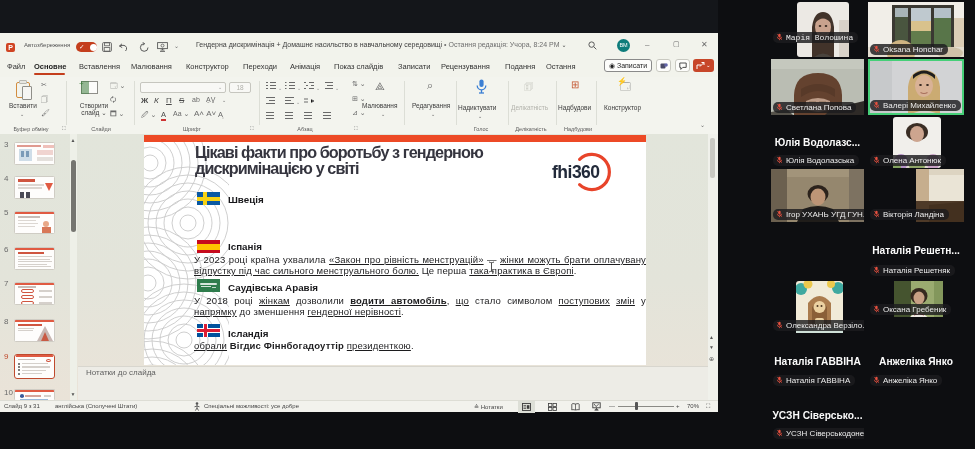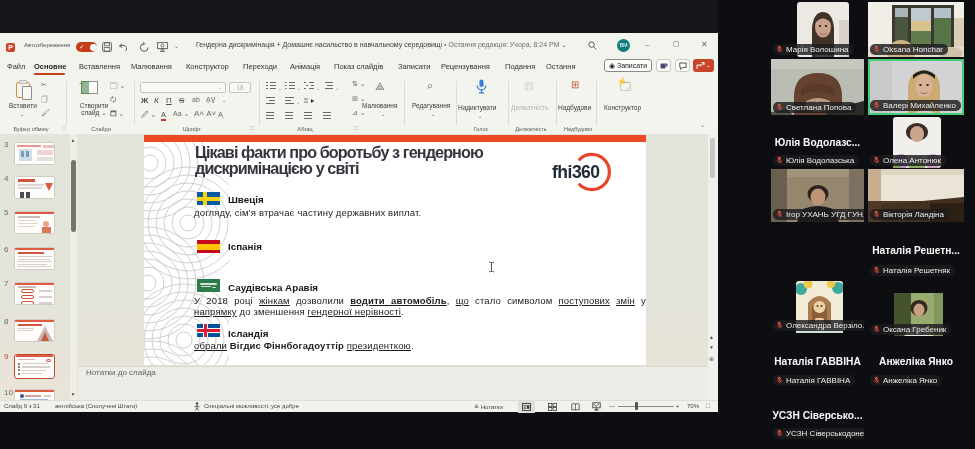--- a/index.html
+++ b/index.html
@@ -350,27 +350,30 @@
           <path d="M 31.6 11.3 A 17.6 17.6 0 1 1 31.6 36.7" fill="none" stroke="#e8442a" stroke-width="3.2" stroke-linecap="round"></path>
           <text x="4" y="30" font-family="Liberation Sans, sans-serif" font-size="17.5" font-weight="bold" fill="#222a3a" letter-spacing="-0.5">fhi360</text>
         </svg>
 
         <div class="flag" style="left:53px;top:57px;background:#0a59a3;">
           <div class="abs" style="left:6px;top:0;width:4px;height:13px;background:#f7d214;"></div>
           <div class="abs" style="left:0;top:4.5px;width:23px;height:4px;background:#f7d214;"></div>
         </div>
         <div class="bh" style="top:59px;">Швеція</div>
         <div class="btxt" style="top:72px;">
-          <span class="ll">догляду, сім’я втрачає частину державних виплат.</span>
         </div>
 
         <div class="flag" style="left:53px;top:105px;background:#c60b1e;">
           <div class="abs" style="left:0;top:3.5px;width:23px;height:6px;background:#ffc400;"></div>
         </div>
         <div class="bh" style="top:106px;">Іспанія</div>
+        <div class="btxt" style="top:119px;">
+          <span class="ln">У 2023 році країна ухвалила <u>«Закон про рівність менструацій»</u> — <u>жінки можуть брати оплачувану</u></span>
+          <span class="ll"><u>відпустку під час сильного менструального болю.</u> Це перша <u>така практика в Європі</u>.</span>
+        </div>
 
         <div class="flag" style="left:53px;top:144px;background:#2e7c4c;">
           <div class="abs" style="left:3px;top:3.5px;width:17px;height:2px;background:rgba(255,255,255,.8);border-radius:1px;"></div>
           <div class="abs" style="left:4px;top:7px;width:10px;height:1.2px;background:rgba(255,255,255,.8);"></div>
           <div class="abs" style="left:15px;top:7.5px;width:4px;height:1px;background:rgba(255,255,255,.7);"></div>
         </div>
         <div class="bh" style="top:147px;">Саудівська Аравія</div>
         <div class="btxt" style="top:160px;">
           <span class="ln">У 2018 році <u>жінкам</u> дозволили <b><u>водити автомобіль</u></b>, <u>що</u> стало символом <u>поступових</u> <u>змін</u> у</span>
           <span class="ll"><u>напрямку</u> до зменшення <u>гендерної нерівності</u>.</span>
@@ -444,21 +447,21 @@
       <rect width="52" height="55" rx="3" fill="#ece9e4"></rect>
       <rect x="42" y="18" width="10" height="37" fill="#d9d2c9"></rect>
       <path d="M15 55 L15 25 Q17 10 26 10 Q35 10 37 25 L37 55 Z" fill="#42332a"></path>
       <ellipse cx="26" cy="25" rx="8" ry="10.5" fill="#c9a28d"></ellipse>
       <path d="M18 21 Q26 12 34 21 L34 16 Q26 10 18 16 Z" fill="#42332a"></path>
       <ellipse cx="23" cy="24" rx="1.3" ry="0.9" fill="#3a2b22"></ellipse>
       <ellipse cx="29" cy="24" rx="1.3" ry="0.9" fill="#3a2b22"></ellipse>
       <path d="M23 31.5 q3.5 2.2 7 0" stroke="#9c6e5c" stroke-width="1" fill="none"></path>
       <path d="M17 55 Q26 48 35 55 Z" fill="#4a443e"></path>
     </svg>
-    <div class="vname" style="bottom:2px;"><svg class="mic" viewBox="0 0 10 11">
+    <div class="vname" style="bottom:14px;font-family:Liberation Mono, monospace;"><svg class="mic" viewBox="0 0 10 11">
           <rect x="3.4" y="0.8" width="3.2" height="5.2" rx="1.6" fill="#e6503f"></rect>
           <path d="M2 5.2a3 3 0 0 0 6 0" fill="none" stroke="#e6503f" stroke-width="1.1"></path>
           <line x1="5" y1="8.4" x2="5" y2="10" stroke="#e6503f" stroke-width="1.1"></line>
           <line x1="2" y1="1.2" x2="8.2" y2="9.6" stroke="#e6503f" stroke-width="1"></line>
         </svg>Марія Волошина</div>
   </div>
 
   <div class="tile" style="left:868px;top:2px;width:96px;height:55px;">
     <svg class="abs" width="96" height="55" viewBox="0 0 96 55">
       <rect width="96" height="55" fill="#f1eee8"></rect>
@@ -563,21 +566,21 @@
       <path d="M26 53 L32 40 Q47 34 62 40 L68 53 Z" fill="#201d1a"></path>
     </svg>
     <div class="vname" style="bottom:2px;"><svg class="mic" viewBox="0 0 10 11">
           <rect x="3.4" y="0.8" width="3.2" height="5.2" rx="1.6" fill="#e6503f"></rect>
           <path d="M2 5.2a3 3 0 0 0 6 0" fill="none" stroke="#e6503f" stroke-width="1.1"></path>
           <line x1="5" y1="8.4" x2="5" y2="10" stroke="#e6503f" stroke-width="1.1"></line>
           <line x1="2" y1="1.2" x2="8.2" y2="9.6" stroke="#e6503f" stroke-width="1"></line>
         </svg>Ігор УХАНЬ УГД ГУН...</div>
   </div>
 
-  <div class="tile" style="left:868px;top:169px;width:96px;height:53px;">
+  <div class="tile" style="left:868px;top:169px;width:96px;height:53px;text-align:center;">
     <svg class="abs" width="96" height="53" viewBox="0 0 96 53">
       <rect width="96" height="53" fill="#eae4d6"></rect>
       <rect x="0" y="0" width="96" height="6" fill="#ddd4c2"></rect>
       <rect x="0" y="0" width="13" height="53" fill="#c6ae8e"></rect>
       <rect x="0" y="32" width="96" height="21" fill="#4e3a28"></rect>
       <path d="M13 36 L96 28 L96 53 L13 53 Z" fill="#43301f"></path>
       <rect x="62" y="34" width="34" height="19" fill="#2c2014"></rect>
     </svg>
     <div class="vname" style="bottom:2px;"><svg class="mic" viewBox="0 0 10 11">
           <rect x="3.4" y="0.8" width="3.2" height="5.2" rx="1.6" fill="#e6503f"></rect>
@@ -614,21 +617,21 @@
       <rect x="0" y="46" width="47" height="6" fill="#cfe0d8"></rect>
     </svg>
     <div class="vname" style="bottom:2px;"><svg class="mic" viewBox="0 0 10 11">
           <rect x="3.4" y="0.8" width="3.2" height="5.2" rx="1.6" fill="#e6503f"></rect>
           <path d="M2 5.2a3 3 0 0 0 6 0" fill="none" stroke="#e6503f" stroke-width="1.1"></path>
           <line x1="5" y1="8.4" x2="5" y2="10" stroke="#e6503f" stroke-width="1.1"></line>
           <line x1="2" y1="1.2" x2="8.2" y2="9.6" stroke="#e6503f" stroke-width="1"></line>
         </svg>Олександра Верзіло...</div>
   </div>
 
-  <div class="tile" style="left:868px;top:281px;width:96px;height:44px;margin-top:12px;">
+  <div class="tile" style="left:868px;top:281px;width:96px;height:36px;">
     <svg class="abs" style="left:26px;top:0;" width="49" height="52" viewBox="0 0 49 52">
       <rect width="49" height="52" rx="3" fill="#9aab70"></rect>
       <rect width="17" height="52" fill="#45542f"></rect>
       <rect x="40" width="9" height="52" fill="#83975c"></rect>
       <path d="M5 52 Q25 12 44 52 Z" fill="#edeae3"></path>
       <ellipse cx="25" cy="15" rx="8.5" ry="8" fill="#35291f"></ellipse>
       <ellipse cx="25" cy="17" rx="5.5" ry="6.5" fill="#c7a084"></ellipse>
       <path d="M20 34 q5 -3 10 0" stroke="#b4453c" stroke-width="1" fill="none"></path>
       <circle cx="21" cy="40" r="1" fill="#b4453c"></circle>
       <circle cx="29" cy="40" r="1" fill="#b4453c"></circle>

